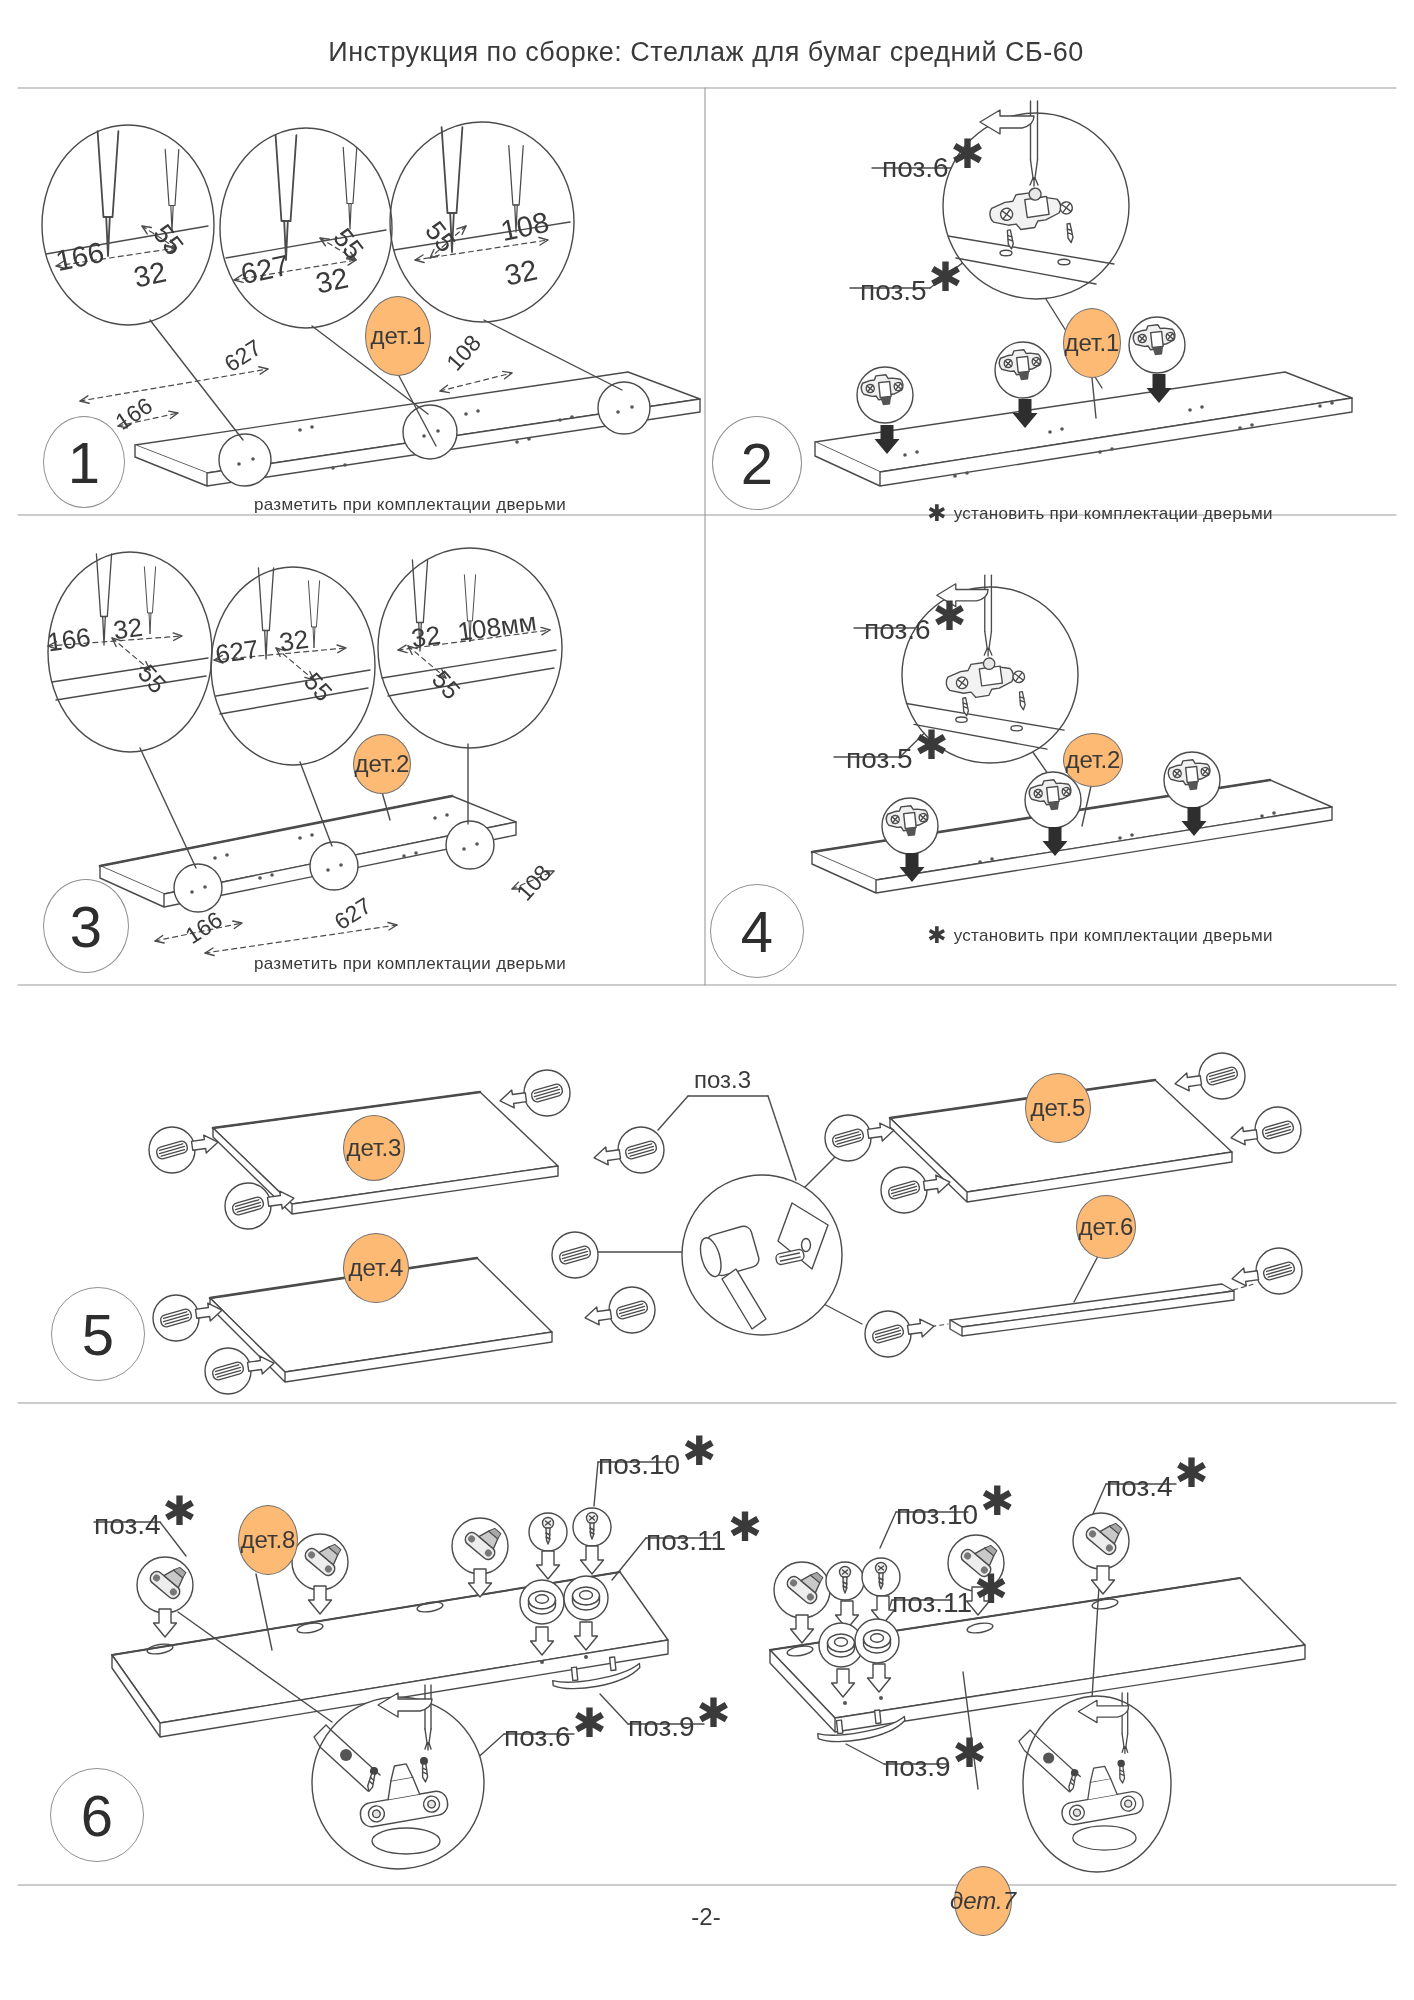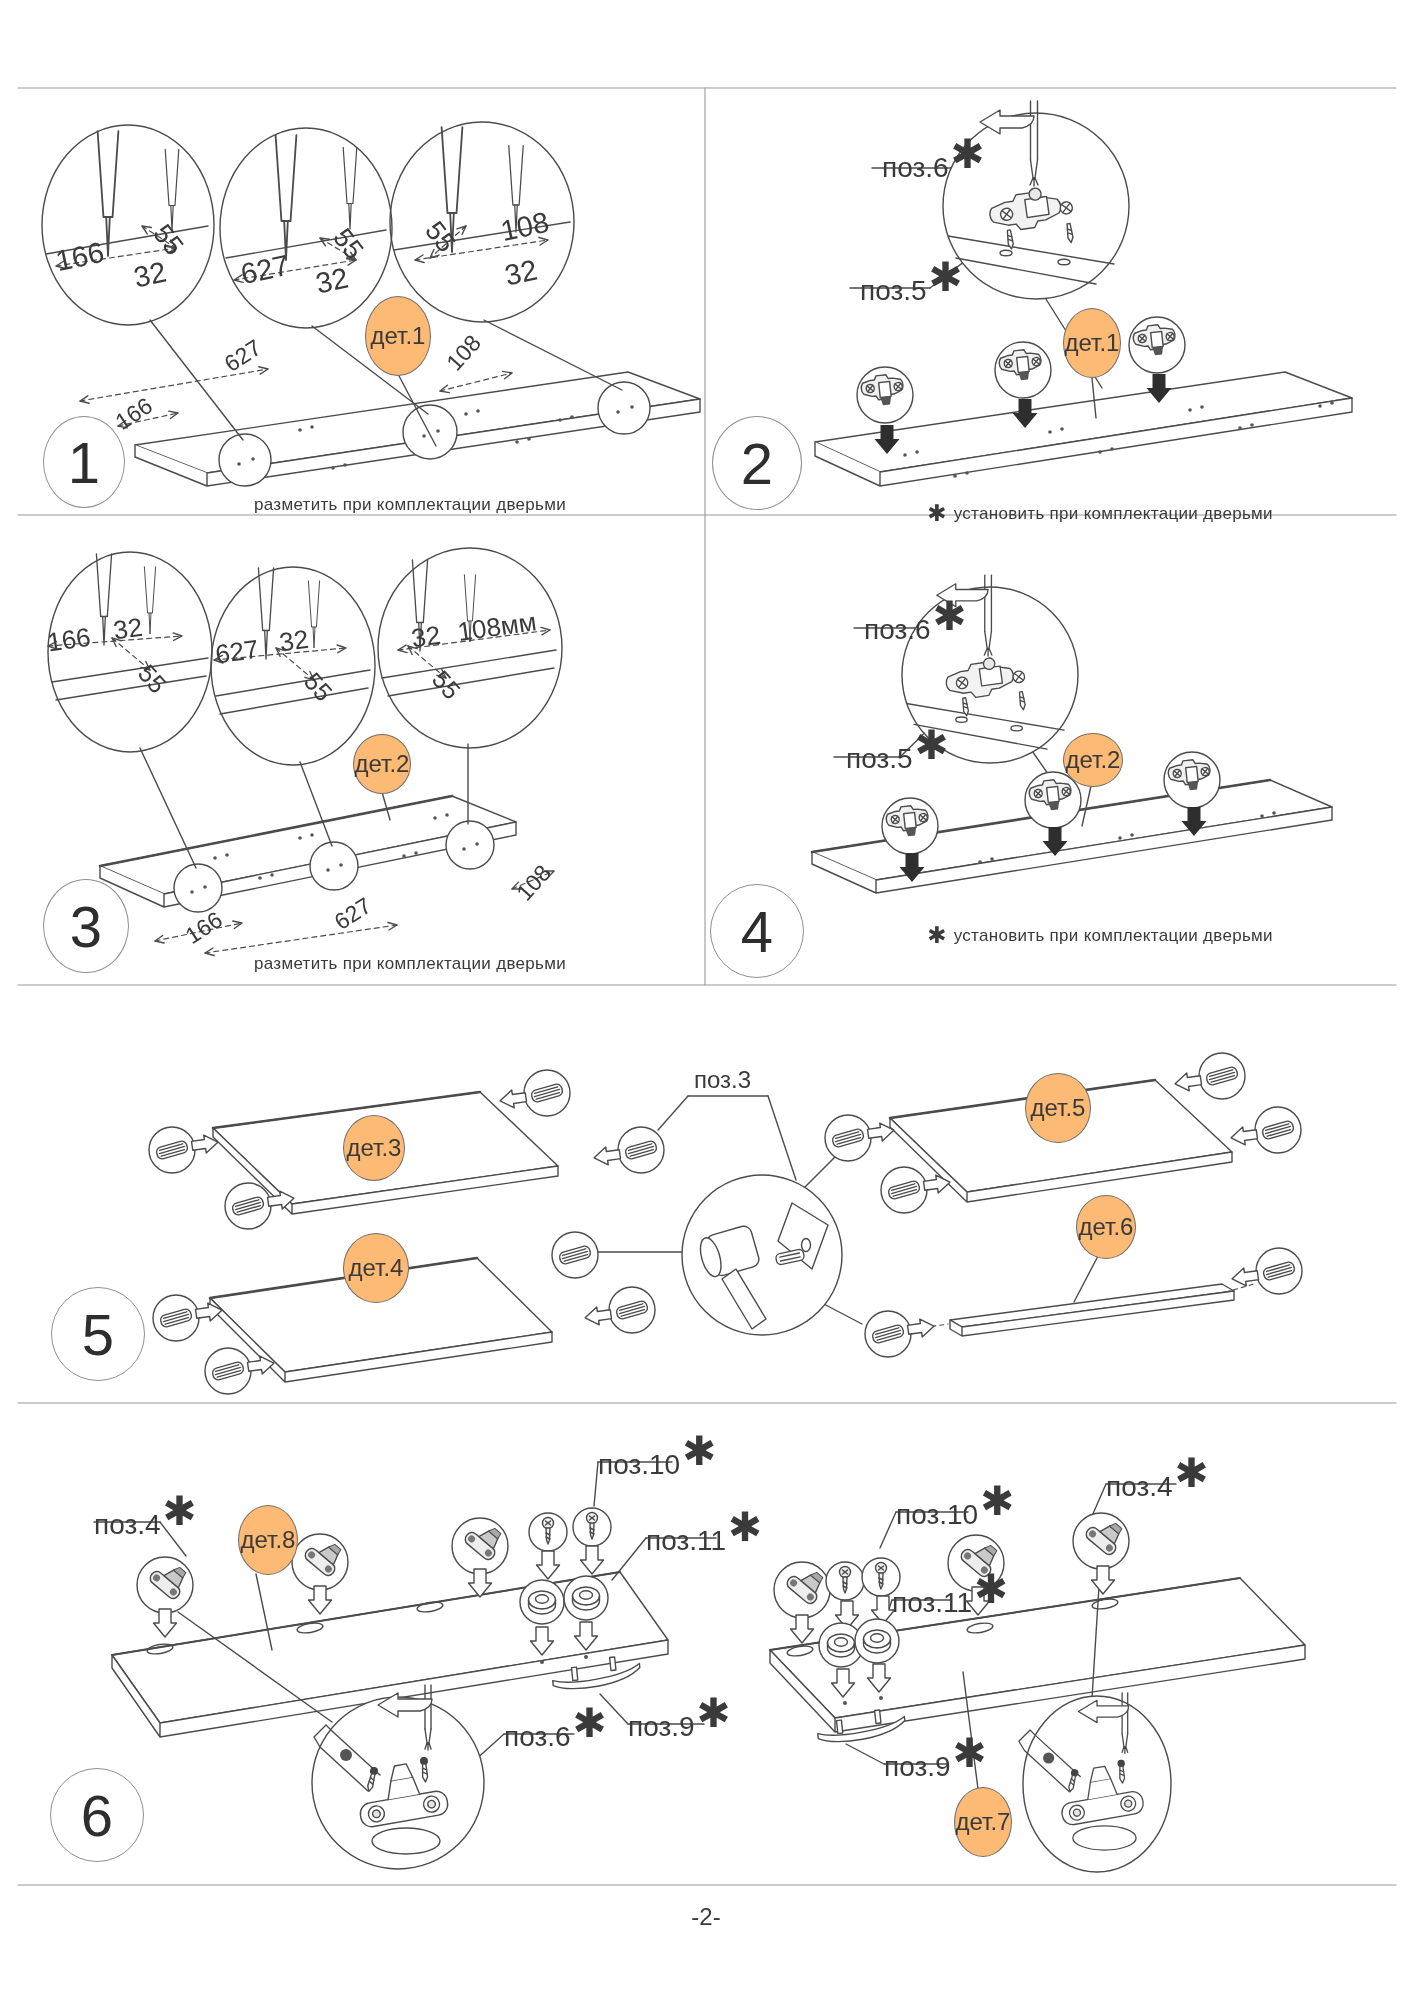--- a/index.html
+++ b/index.html
@@ -490,20 +490,21 @@
         <use href="#harrow" transform="translate(883,1611)"></use>
   <use href="#washerc" transform="translate(841,1645)"></use>
         <use href="#harrow" transform="translate(843,1684)"></use>
   <use href="#washerc" transform="translate(877,1641)"></use>
         <use href="#harrow" transform="translate(879,1679)"></use>
   <ellipse cx="1097" cy="1784" rx="74" ry="88" fill="#fff"></ellipse>
   <use href="#hdetail" transform="translate(1097,1784) scale(0.93)"></use>
 </g>
 </svg>
 
+<div class="title" style="left:706px;top:52px;">Инструкция по сборке: Стеллаж для бумаг средний СБ-60</div>
 
 <div class="stepnum" style="left:84px;top:462px;width:80px;height:90px;">
       <span>1</span>
     </div>
 <div class="stepnum" style="left:757px;top:463px;width:88px;height:92px;">
       <span>2</span>
     </div>
 <div class="stepnum" style="left:86px;top:926px;width:84px;height:92px;">
       <span>3</span>
     </div>
@@ -518,21 +519,21 @@
     </div>
 
 <div class="det" style="left:398px;top:336px;width:64px;height:78px;">дет.1</div>
 <div class="det" style="left:1092px;top:343px;width:56px;height:68px;">дет.1</div>
 <div class="det" style="left:382px;top:764px;width:56px;height:58px;">дет.2</div>
 <div class="det" style="left:1093px;top:760px;width:58px;height:52px;">дет.2</div>
 <div class="det" style="left:374px;top:1148px;width:60px;height:64px;">дет.3</div>
 <div class="det" style="left:376px;top:1268px;width:64px;height:68px;">дет.4</div>
 <div class="det" style="left:1058px;top:1108px;width:64px;height:68px;">дет.5</div>
 <div class="det" style="left:1106px;top:1227px;width:58px;height:62px;">дет.6</div>
-<div class="det" style="left:983px;top:1822px;width:56px;height:68px;">дет.7</div>
+<div class="det" style="left:983px;top:1901px;width:56px;height:68px;font-style:italic;">дет.7</div>
 <div class="det" style="left:255px;top:1540px;width:58px;height:68px;margin-left:13px;">дет.8</div>
 
 <div class="pos" style="left:882px;top:139px;"><span>поз.6</span><span class="star">✱</span></div>
 <div class="pos" style="left:860px;top:262px;"><span>поз.5</span><span class="star">✱</span></div>
 <div class="pos" style="left:864px;top:601px;"><span>поз.6</span><span class="star">✱</span></div>
 <div class="pos" style="left:846px;top:730px;"><span>поз.5</span><span class="star">✱</span></div>
 <div class="pos pos3" style="left:688px;top:1066px;"><span>поз.3</span></div>
 <div class="pos" style="left:94px;top:1496px;"><span>поз.4</span><span class="star">✱</span></div>
 <div class="pos" style="left:598px;top:1436px;"><span>поз.10</span><span class="star">✱</span></div>
 <div class="pos" style="left:646px;top:1512px;"><span>поз.11</span><span class="star">✱</span></div>

